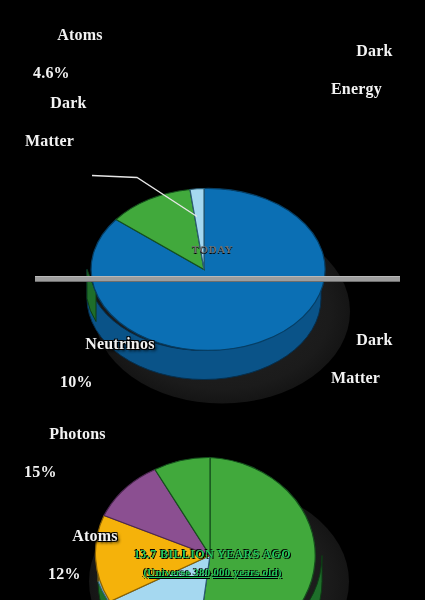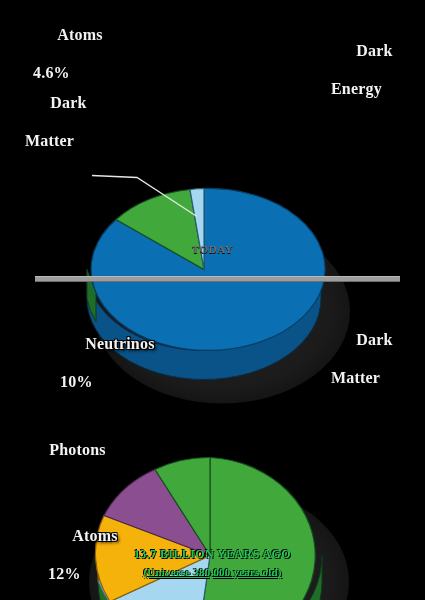--- a/index.html
+++ b/index.html
@@ -139,22 +139,23 @@
 
       <path d="M 108 240 L 160 240 L 163 215 L 155 228" fill="none" stroke="#e6e6e6" stroke-width="1.3"></path>
       <path d="M 150 230 L 175 205" fill="none" stroke="#111" stroke-width="1.1"></path>
     </svg>
 
     <div class="lbl left" style="left:60px;top:34px;">
       <span>Neutrinos</span>
       <span class="pct">10%</span>
     </div>
 
-    <div class="lbl left" style="left:24px;top:140px;">
+    <div class="lbl left" style="left:24px;top:124px;">
       <span>Photons</span>
+      <span class="pct">15%</span>
     </div>
 
     <div class="lbl left" style="left:48px;top:226px;">
       <span>Atoms</span>
       <span class="pct">12%</span>
     </div>
 
     <div class="lbl right" style="left:331px;top:30px;">
       <span>Dark</span>
       <span class="pct">Matter</span>

